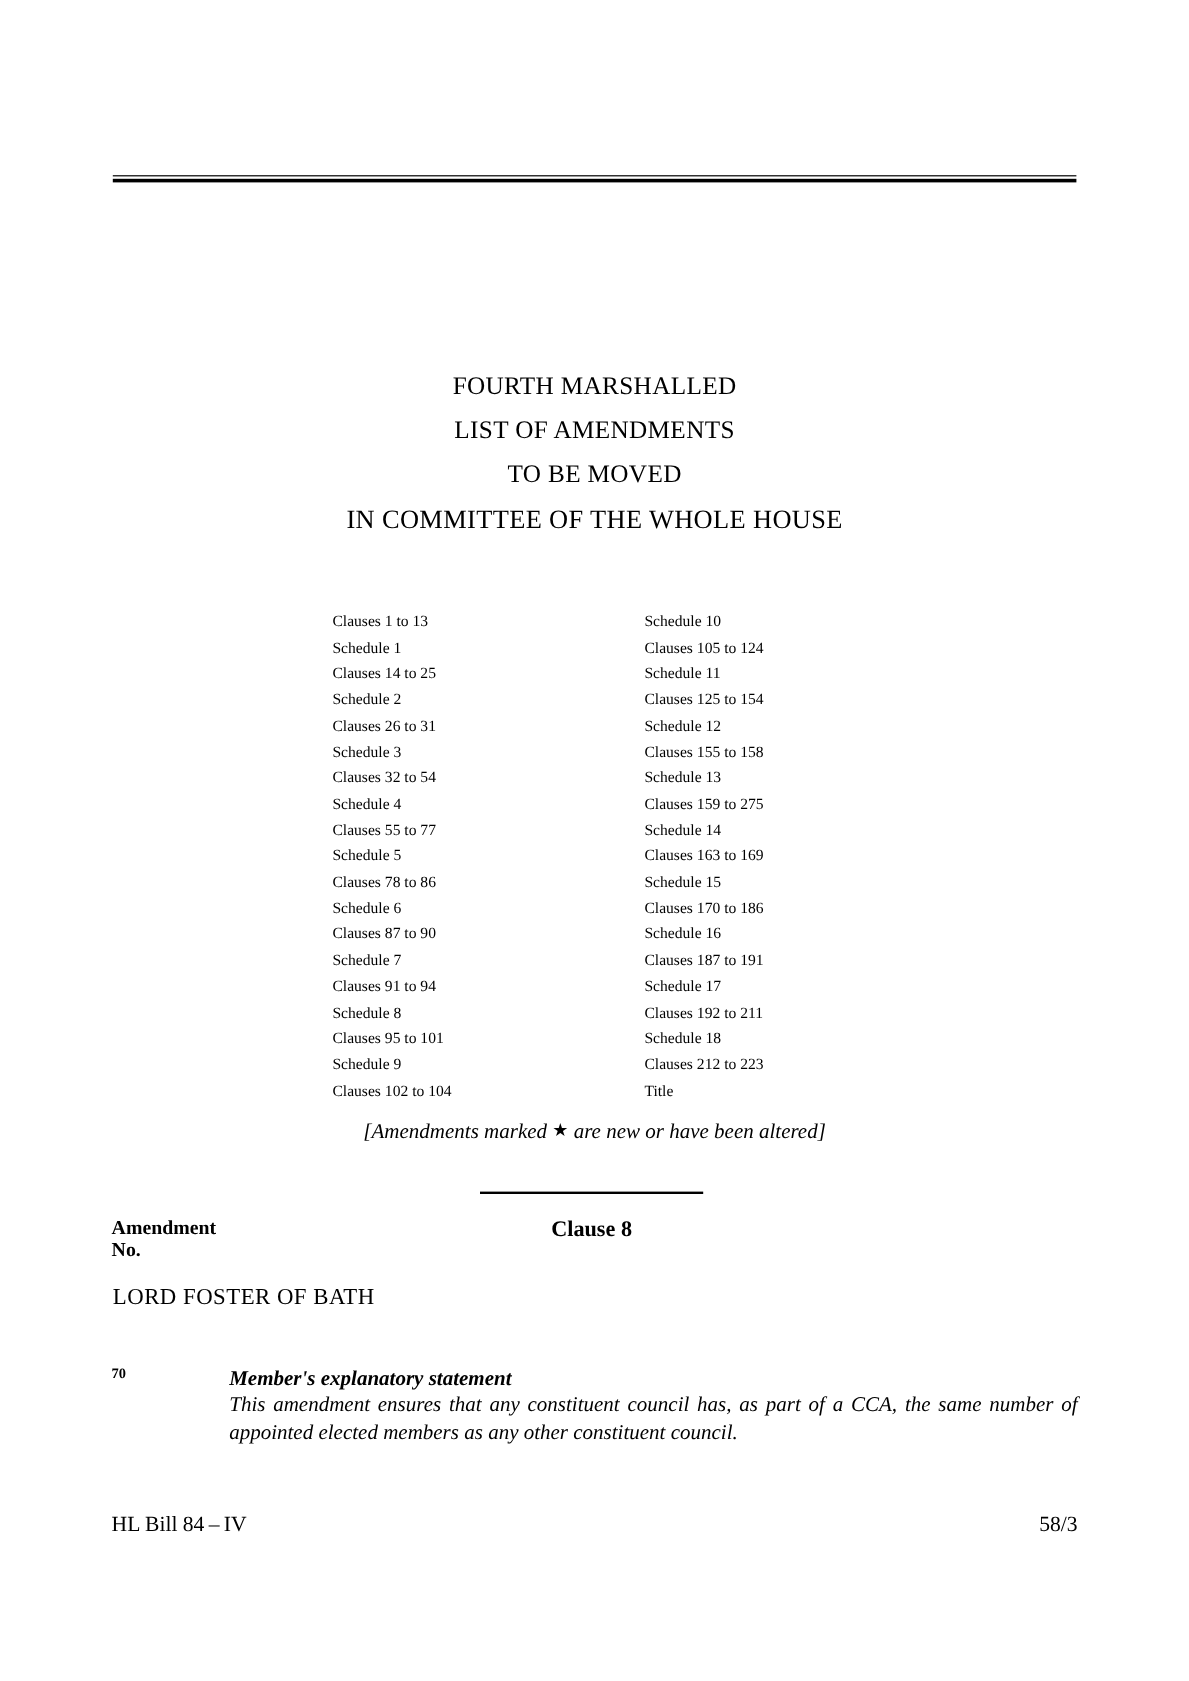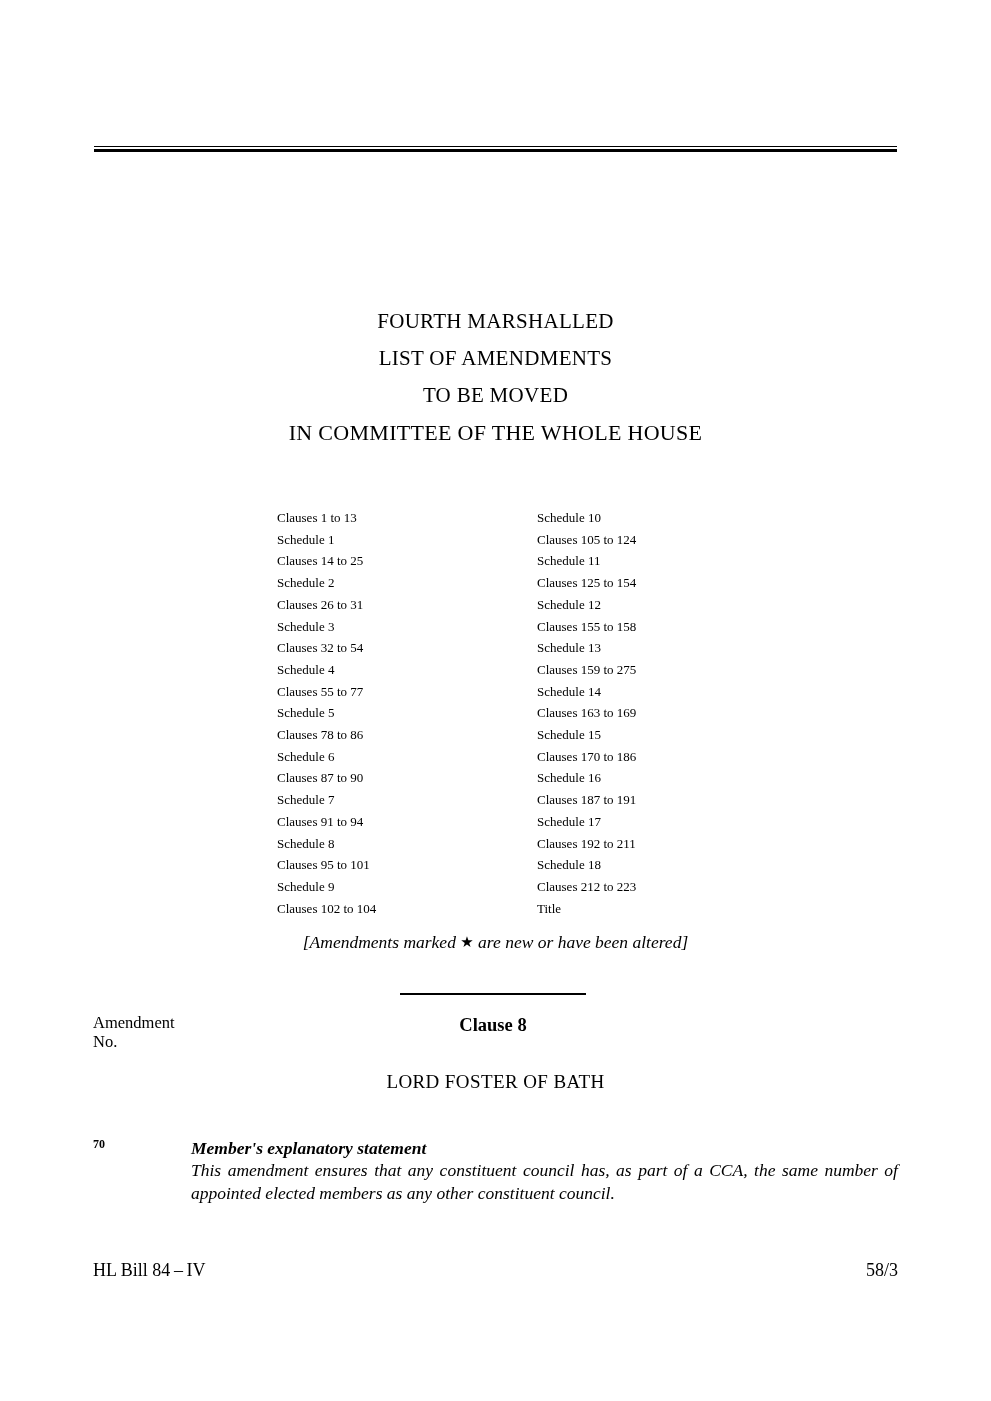--- a/index.html
+++ b/index.html
@@ -125,42 +125,41 @@
     height: 2px;
     background: #000;
   }
 
   
   .amendment-no-label {
     position: absolute;
     left: 93px;
     top: 1013px;
     font-size: 16.5px;
-    font-weight: normal;
+    font-weight: bold;
     line-height: 19px;
   }
 
   
   .clause-heading {
     position: absolute;
     left: 300px;
     top: 1015px;
     width: 386px;
     text-align: center;
     font-size: 18.5px;
     font-weight: bold;
   }
 
   
   .sponsor {
     position: absolute;
     left: 94px;
     top: 1071px;
     width: 803px;
-    text-align: center;
     font-size: 19px;
     letter-spacing: 0.4px;
   }
 
   
   .amendment {
     position: absolute;
     left: 93px;
     top: 1121px;
     width: 805px;

